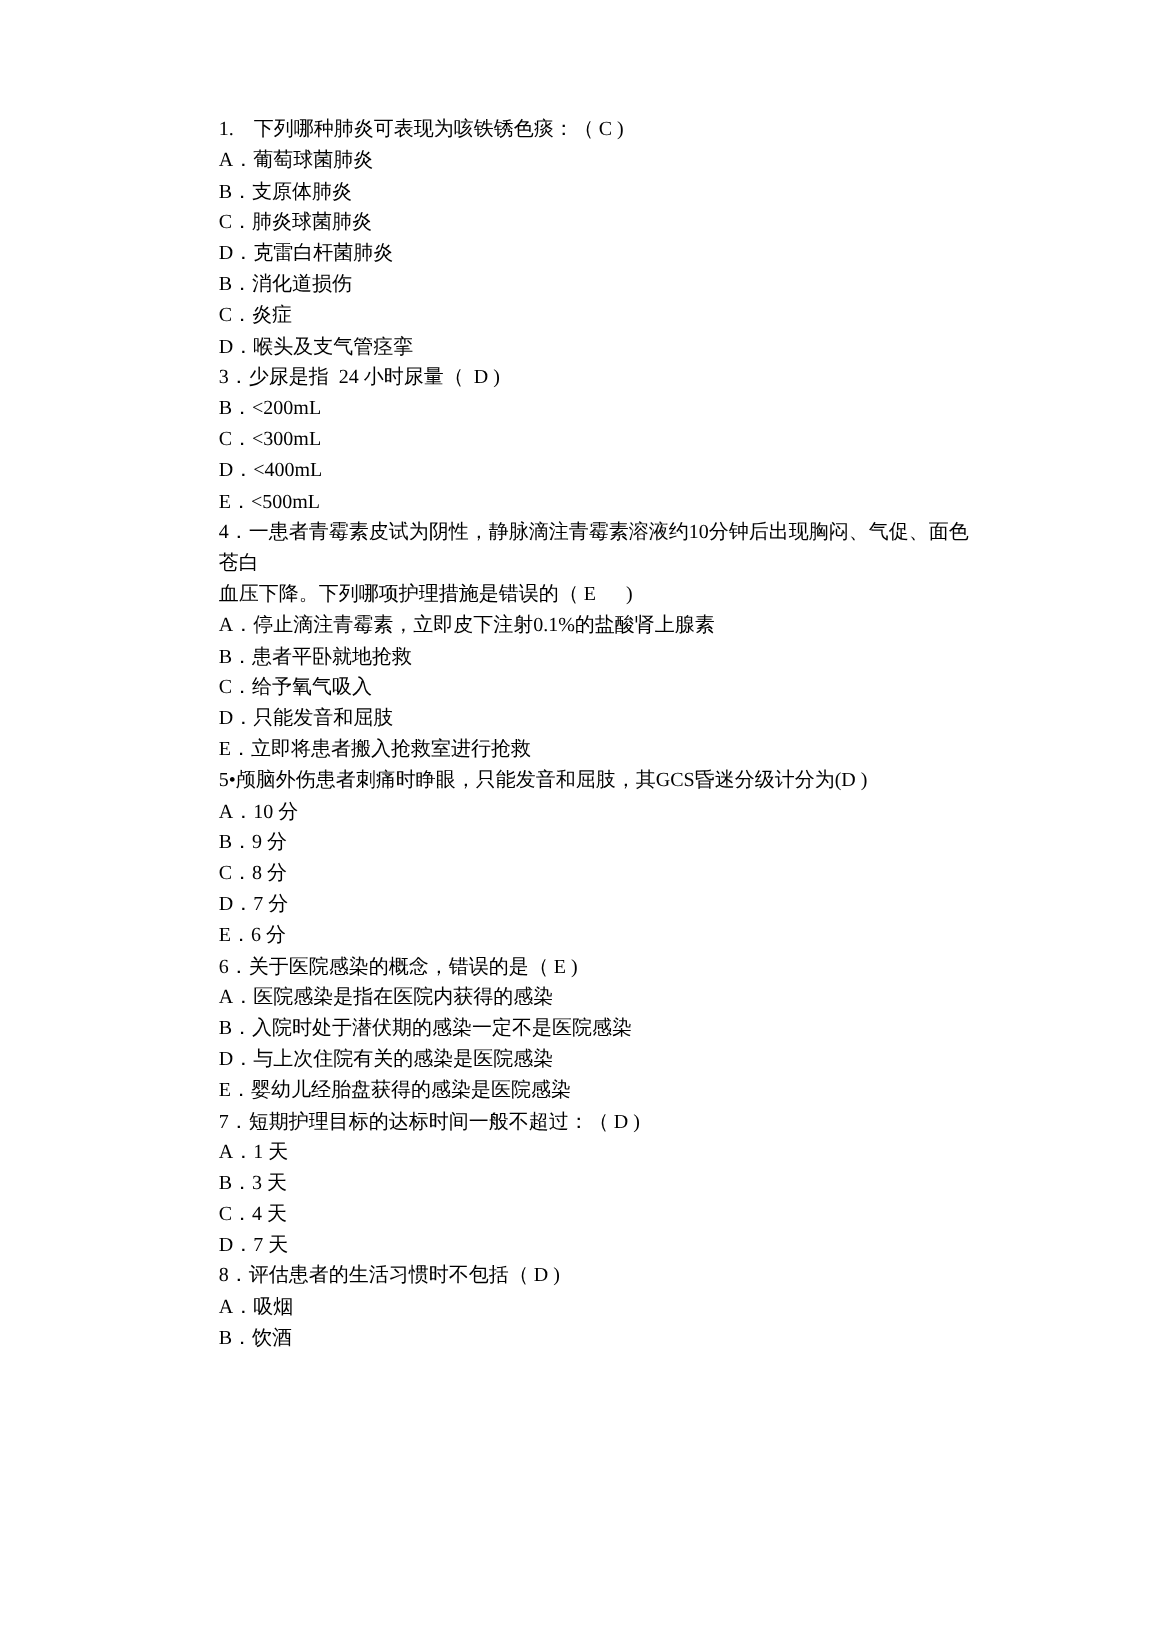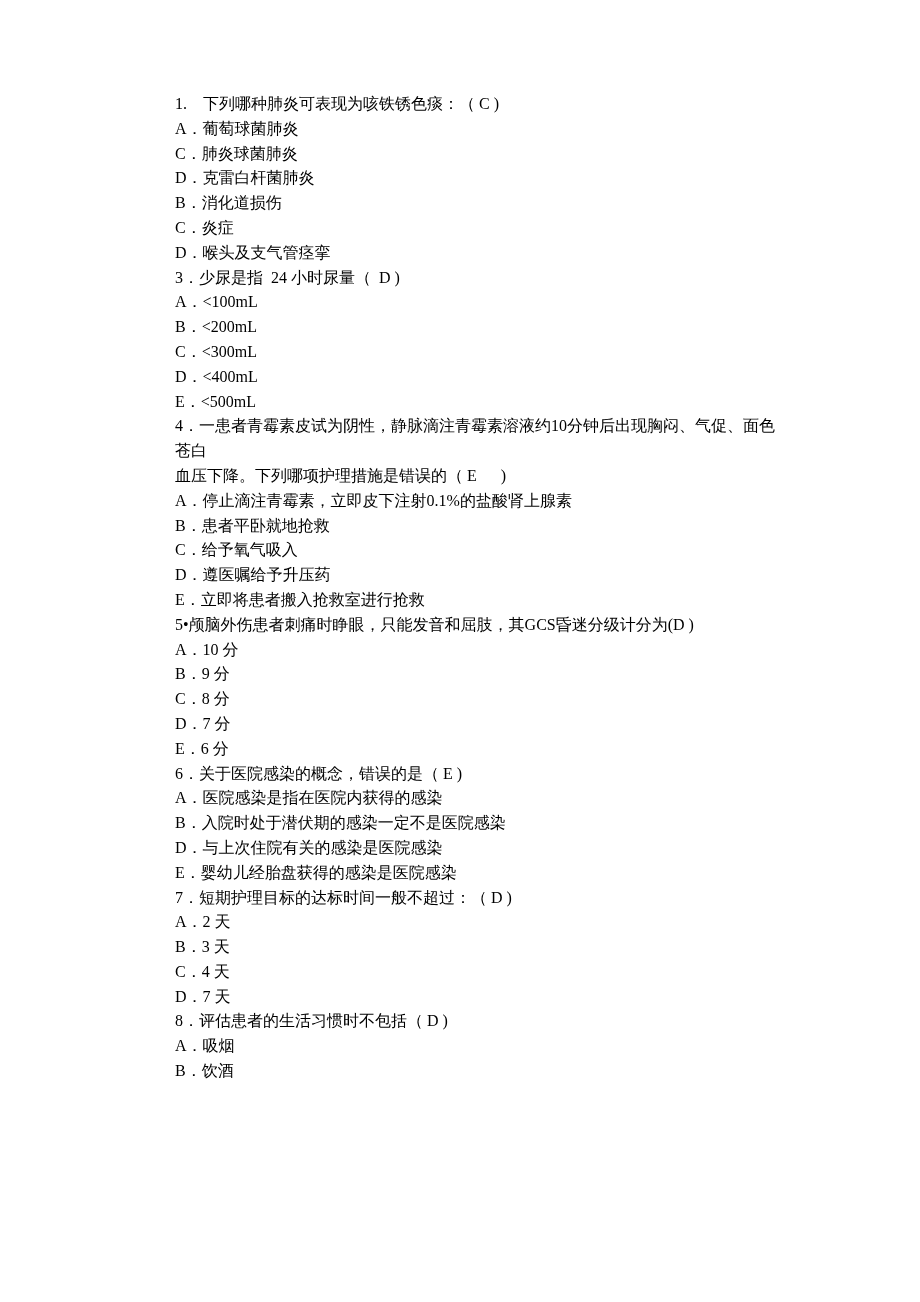--- a/index.html
+++ b/index.html
@@ -21,50 +21,50 @@
     white-space: pre-wrap;
     margin-left: 45px;
   }
 </style>
 </head>
 <body>
 
 <div id="content">
     <div class="line">1.    下列哪种肺炎可表现为咳铁锈色痰：（ C )</div>
     <div class="line">A．葡萄球菌肺炎</div>
+    <div class="line">B．支原体肺炎</div>
     <div class="line">C．肺炎球菌肺炎</div>
     <div class="line">D．克雷白杆菌肺炎</div>
     <div class="line">B．消化道损伤</div>
     <div class="line">C．炎症</div>
     <div class="line">D．喉头及支气管痉挛</div>
     <div class="line">3．少尿是指  24 小时尿量（  D )</div>
-    <div class="line">A．&lt;100mL</div>
     <div class="line">B．&lt;200mL</div>
     <div class="line">C．&lt;300mL</div>
     <div class="line">D．&lt;400mL</div>
     <div class="line">E．&lt;500mL</div>
     <div class="line">4．一患者青霉素皮试为阴性，静脉滴注青霉素溶液约10分钟后出现胸闷、气促、面色苍白</div>
     <div class="line">血压下降。下列哪项护理措施是错误的（ E      )</div>
     <div class="line">A．停止滴注青霉素，立即皮下注射0.1%的盐酸肾上腺素</div>
     <div class="line">B．患者平卧就地抢救</div>
     <div class="line">C．给予氧气吸入</div>
-    <div class="line">D．遵医嘱给予升压药</div>
+    <div class="line">D．只能发音和屈肢</div>
     <div class="line">E．立即将患者搬入抢救室进行抢救</div>
     <div class="line">5•颅脑外伤患者刺痛时睁眼，只能发音和屈肢，其GCS昏迷分级计分为(D )</div>
     <div class="line">A．10 分</div>
     <div class="line">B．9 分</div>
     <div class="line">C．8 分</div>
     <div class="line">D．7 分</div>
     <div class="line">E．6 分</div>
     <div class="line">6．关于医院感染的概念，错误的是（ E )</div>
     <div class="line">A．医院感染是指在医院内获得的感染</div>
     <div class="line">B．入院时处于潜伏期的感染一定不是医院感染</div>
     <div class="line">D．与上次住院有关的感染是医院感染</div>
     <div class="line">E．婴幼儿经胎盘获得的感染是医院感染</div>
     <div class="line">7．短期护理目标的达标时间一般不超过：（ D )</div>
-    <div class="line">A．2 天</div>
+    <div class="line">A．1 天</div>
     <div class="line">B．3 天</div>
     <div class="line">C．4 天</div>
     <div class="line">D．7 天</div>
     <div class="line">8．评估患者的生活习惯时不包括（ D )</div>
     <div class="line">A．吸烟</div>
     <div class="line">B．饮酒</div>
   </div>
 
 </body></html>

